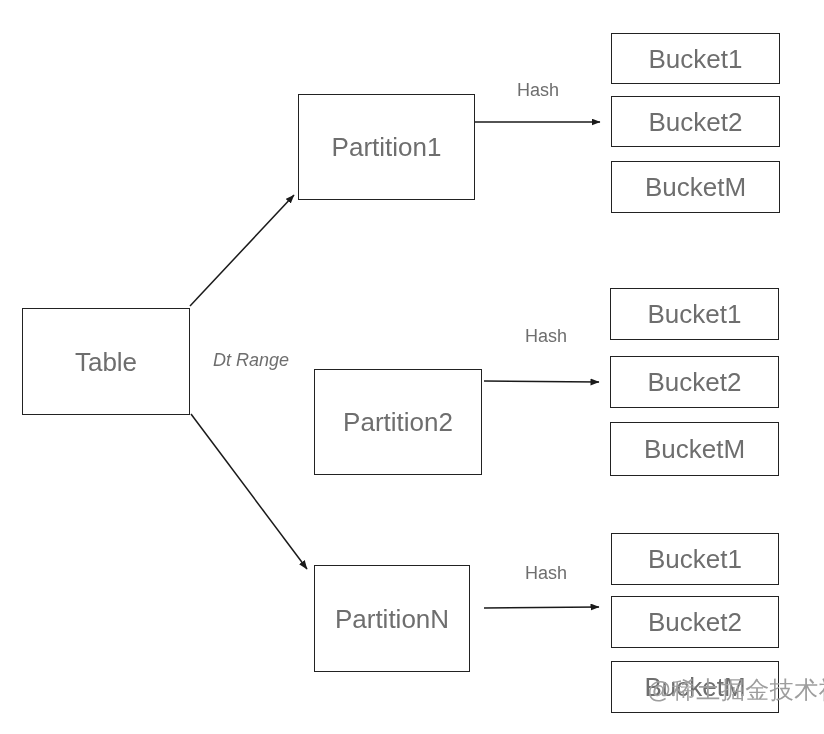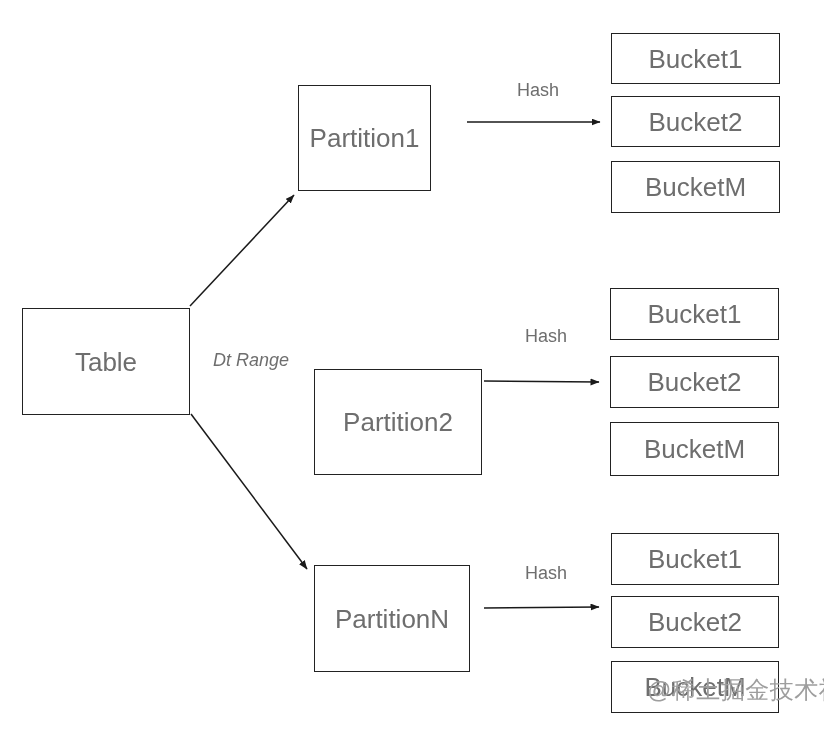--- a/index.html
+++ b/index.html
@@ -38,21 +38,21 @@
   .edge-label {
     position: absolute;
     color: #6e6e6e;
     font-size: 18px;
     line-height: 1;
     text-align: center;
     white-space: nowrap;
   }
   
   #node-table { left: 22px;  top: 308px; width: 168px; height: 107px; }
-  #node-p1    { left: 298px; top: 85px;  width: 133px; height: 106px; text-align: center; }
+  #node-p1    { left: 298px; top: 94px;  width: 177px; height: 106px; text-align: center; }
   #node-p2    { left: 314px; top: 322px; width: 168px; height: 106px; margin-top: 47px; }
   #node-pn    { left: 314px; top: 565px; width: 156px; height: 107px; }
 
   #bk-a1 { left: 611px; top: 33px;  width: 169px; height: 51px; }
   #bk-a2 { left: 611px; top: 96px;  width: 169px; height: 51px; }
   #bk-a3 { left: 611px; top: 161px; width: 169px; height: 52px; }
 
   #bk-b1 { left: 610px; top: 288px; width: 169px; height: 52px; }
   #bk-b2 { left: 610px; top: 356px; width: 169px; height: 52px; }
   #bk-b3 { left: 610px; top: 422px; width: 169px; height: 54px; }

